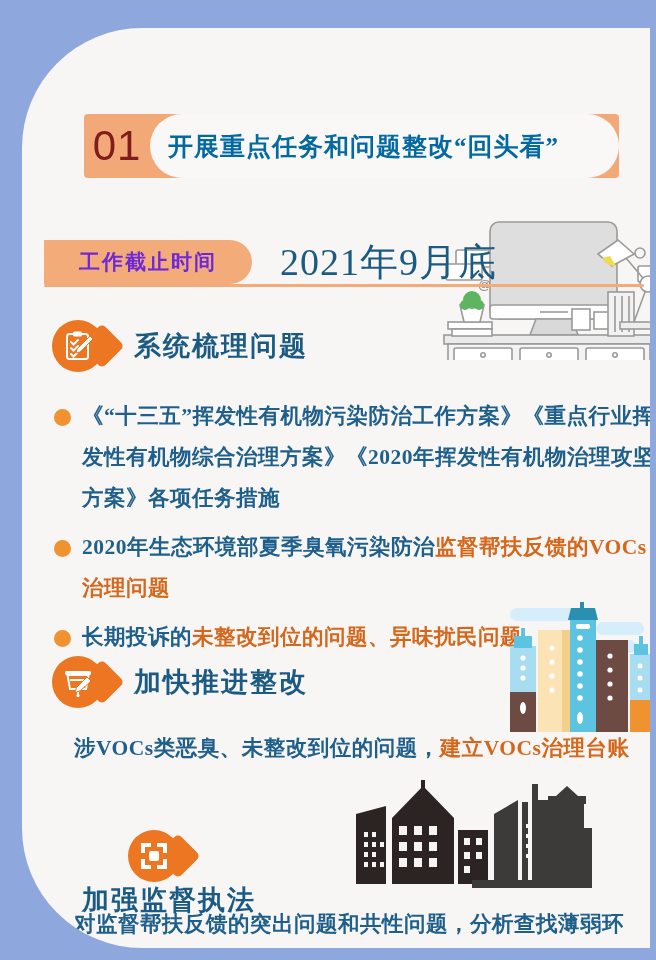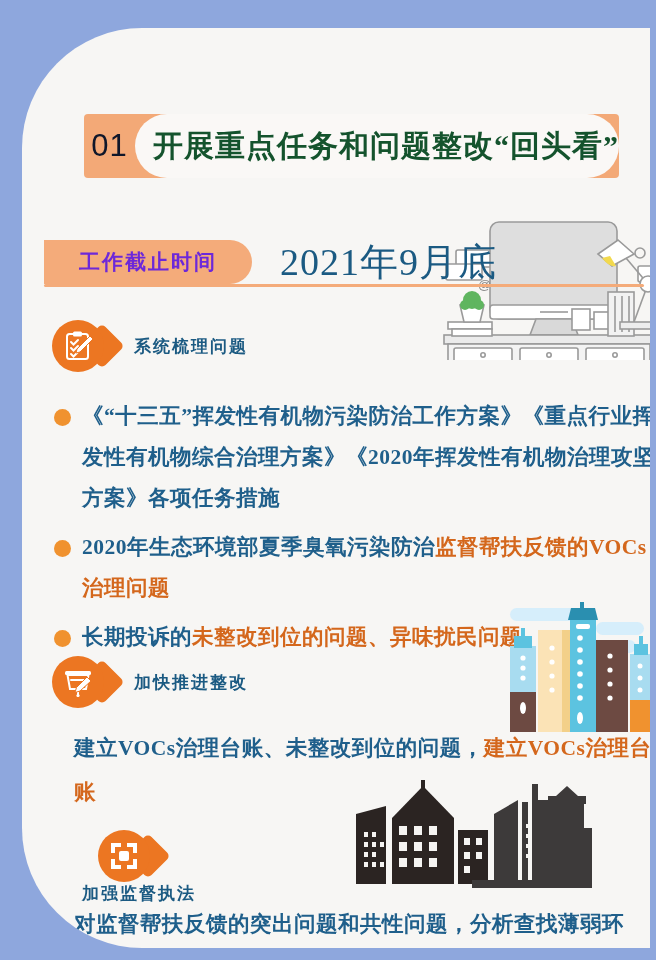--- a/index.html
+++ b/index.html
@@ -53,34 +53,34 @@
     height: 64px;
     width: 535px;
     background: #f3a977;
     border-radius: 4px;
   }
   .title-num {
     width: 66px;
     display: flex;
     align-items: center;
     justify-content: center;
-    color: #0f172a;
-    font-size: 31px;
+    color: #7f1d1d;
+    font-size: 42px;
     font-family: "Liberation Sans", sans-serif;
     letter-spacing: 1px;
   }
   .title-plate {
     flex: 1;
     background: #faf8f6;
     border-radius: 32px;
     display: flex;
     align-items: center;
     padding-left: 18px;
-    color: #14532d;
-    font-size: 30px;
+    color: #0369a1;
+    font-size: 25px;
     font-weight: bold;
     letter-spacing: 1px;
     white-space: nowrap;
   }
 
   
   .deadline-wrap {
     position: absolute;
     left: 22px;
     top: 212px;
@@ -154,21 +154,21 @@
     height: 32px;
     background: #ec7622;
     transform: rotate(45deg);
     border-radius: 5px;
     z-index: 0;
   }
   .sec-icon svg { position: absolute; left: 11px; top: 11px; z-index: 2; }
   .sec-title {
     margin-left: 30px;
     color: #1b5a82;
-    font-size: 17px;
+    font-size: 27px;
     font-weight: bold;
     letter-spacing: 2px;
     white-space: nowrap;
   }
 
   
   .blue { color: #1f5f8b; }
   .orange { color: #d4671c; }
 
   .bullets {
@@ -371,21 +371,21 @@
           <line x1="8" y1="13" x2="22" y2="13" stroke="#ffffff" stroke-width="2" stroke-linecap="round"></line>
           <line x1="15" y1="22" x2="15" y2="28" stroke="#ffffff" stroke-width="2"></line>
           <circle cx="15" cy="28.5" r="1.6" fill="#ffffff"></circle>
           <path d="M24 10 l4 4 L17 24 l-5 1.5 1.5 -5 Z" fill="#ffffff" stroke="#ec7622" stroke-width="1"></path>
         </svg>
       </div>
       <div class="sec-title">加快推进整改</div>
     </div>
 
     <div class="para" style="top:698px;">
-      <span class="blue">建立VOCs治理台账、未整改到位的问题，</span><span class="orange">建立VOCs治理台账</span>
+      <span class="blue">涉VOCs类恶臭、未整改到位的问题，</span><span class="orange">建立VOCs治理台账</span>
     </div>
 
     <div class="city-dark">
       <svg width="250" height="110" viewBox="0 0 250 110">
         <g fill="#2b2422">
           <path d="M14 34 L44 26 L44 104 L14 104 Z"></path>
           <rect x="50" y="38" width="62" height="66"></rect>
           <path d="M50 38 L81 6 L112 38 Z"></path>
           <rect x="79" y="0" width="4" height="8"></rect>
           <rect x="116" y="50" width="30" height="54"></rect>

